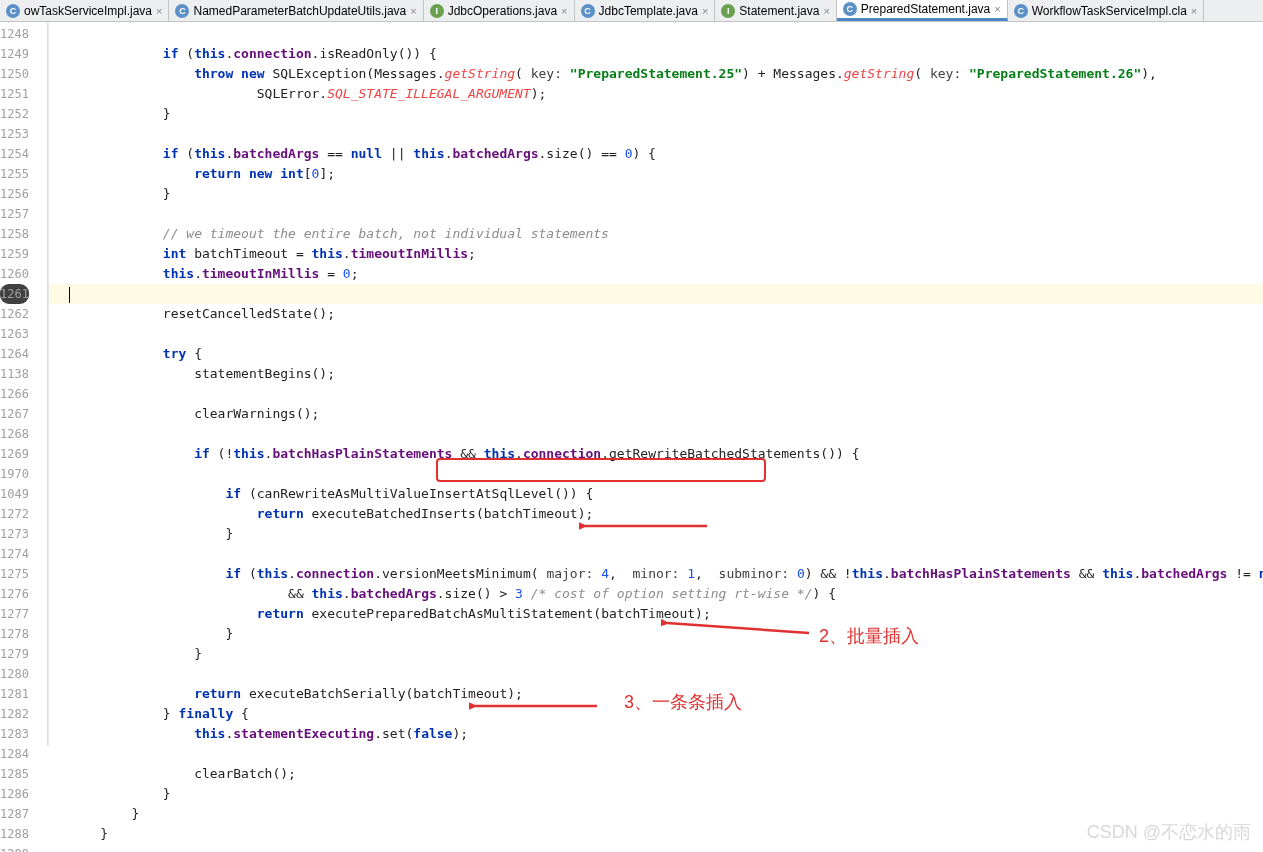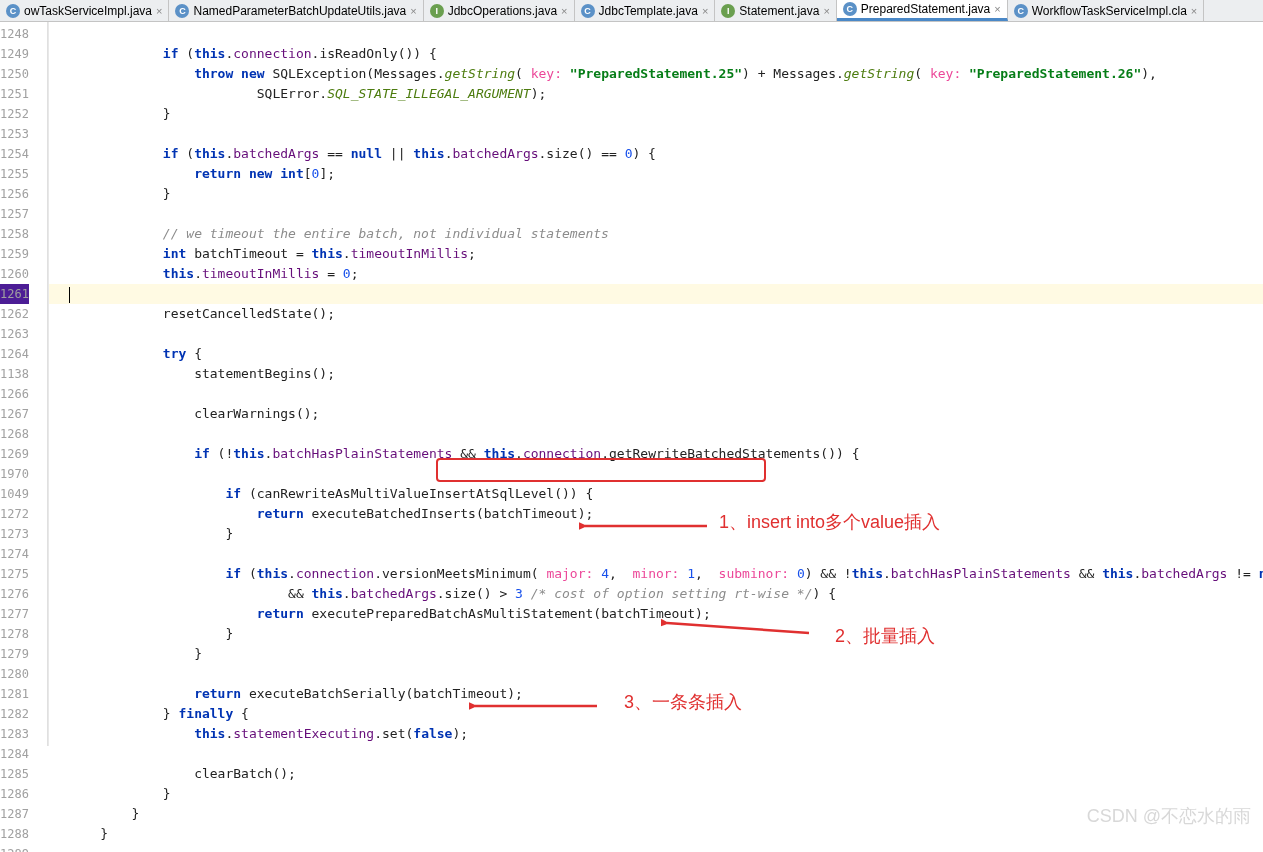--- a/index.html
+++ b/index.html
@@ -9,32 +9,32 @@
   .tab.active { background:#fff; border-bottom:3px solid #4a88c7; }
   .tab .close { color:#888; font-size:11px; }
   .icon-c { width:14px; height:14px; display:inline-flex; align-items:center; justify-content:center; background:#5b91c7; color:#fff; border-radius:50%; font-size:9px; font-weight:bold; }
   .icon-i { width:14px; height:14px; display:inline-flex; align-items:center; justify-content:center; background:#6a9f4f; color:#fff; border-radius:50%; font-size:9px; font-weight:bold; }
   .editor { display:flex; height:724px; position:relative; }
   .gutter { width:60px; background:#fff; border-right:1px solid #e0e0e0; text-align:right; padding-right:18px; color:#a0a0a0; font-family:Consolas,Menlo,monospace; font-size:12px; line-height:20px; padding-top:2px; user-select:none; }
   .fold-col { width:20px; border-right:1px solid #e8e8e8; background:#fff; }
   .code { flex:1; position:relative; font-family:Consolas,Menlo,monospace; font-size:13px; line-height:20px; padding-top:2px; white-space:pre; color:#222; }
   .code .row { height:20px; padding-left:20px; position:relative; }
   .kw { color:#0033b3; font-weight:bold; } 
-  .fld { color:#660e7a; font-weight:normal; } 
+  .fld { color:#660e7a; font-weight:bold; } 
   .str { color:#067d17; font-weight:bold; } 
   .num { color:#1750eb; }                   
   .cmt { color:#8c8c8c; font-style:italic; }
-  .hint { color:#ec4899; }                  
-  .stat { color:#4d7c0f; font-style:italic; }
+  .hint { color:#404040; }                  
+  .stat { color:#ef4444; font-style:italic; }
   .hl { background:#fffae3; }
   .caret { border-left:1px solid #000; display:inline-block; height:16px; vertical-align:middle; }
   .redbox { position:absolute; border:2px solid #e03030; border-radius:4px; pointer-events:none; }
   .annot { position:absolute; color:#e03030; font-family:"Segoe UI",Arial,sans-serif; font-size:18px; pointer-events:none; }
   .arrow { position:absolute; pointer-events:none; }
-  .wm { position:absolute; right:12px; bottom:24px; color:#d8d8d8; font-size:18px; pointer-events:none; }
+  .wm { position:absolute; right:12px; bottom:8px; color:#d8d8d8; font-size:18px; pointer-events:none; }
 </style>
 </head>
 <body>
 
 <div class="tabs" id="tabbar">
     <div class="tab">
       <span class="icon-c">C</span>
       <span>owTaskServiceImpl.java</span>
       <span class="close">×</span>
     </div>
@@ -78,21 +78,21 @@
       <div>1251</div>
       <div>1252</div>
       <div>1253</div>
       <div>1254</div>
       <div>1255</div>
       <div>1256</div>
       <div>1257</div>
       <div>1258</div>
       <div>1259</div>
       <div>1260</div>
-      <div style="background: #4c1d95;">1261</div>
+      <div style="background: #404040; border-radius: 9px;">1261</div>
       <div>1262</div>
       <div>1263</div>
       <div>1264</div>
       <div>1138</div>
       <div>1266</div>
       <div>1267</div>
       <div>1268</div>
       <div>1269</div>
       <div>1970</div>
       <div>1049</div>
@@ -122,26 +122,25 @@
     <div class="redbox" style="left:387px; top:436px; width:330px; height:24px;"></div>
 
     <svg class="arrow" style="left:530px; top:497px;" width="130" height="14">
         <defs>
           <marker id="ah" markerWidth="8" markerHeight="8" refX="1" refY="3" orient="auto">
             <path d="M7,0 L0,3 L7,6 Z" fill="#e03030"></path>
           </marker>
         </defs>
         <line x1="128" y1="7" x2="6" y2="7" stroke="#e03030" stroke-width="2.5" marker-end="url(#ah)"></line>
       </svg>
-    <div class="annot" style="left:670px; top:490px;">1、insert into多个value插入</div>
 
     <svg class="arrow" style="left:612px; top:597px;" width="150" height="20">
         <line x1="148" y1="14" x2="6" y2="4" stroke="#e03030" stroke-width="2.5" marker-end="url(#ah)"></line>
       </svg>
-    <div class="annot" style="left:786px; top:604px;">2、批量插入</div>
+    <div class="annot" style="left:770px; top:604px;">2、批量插入</div>
 
     <svg class="arrow" style="left:420px; top:677px;" width="130" height="14">
         <line x1="128" y1="7" x2="6" y2="7" stroke="#e03030" stroke-width="2.5" marker-end="url(#ah)"></line>
       </svg>
     <div class="annot" style="left:575px; top:670px;">3、一条条插入</div>
   </div>
 </div>
 
 <div class="wm">CSDN @不恋水的雨</div>
 

